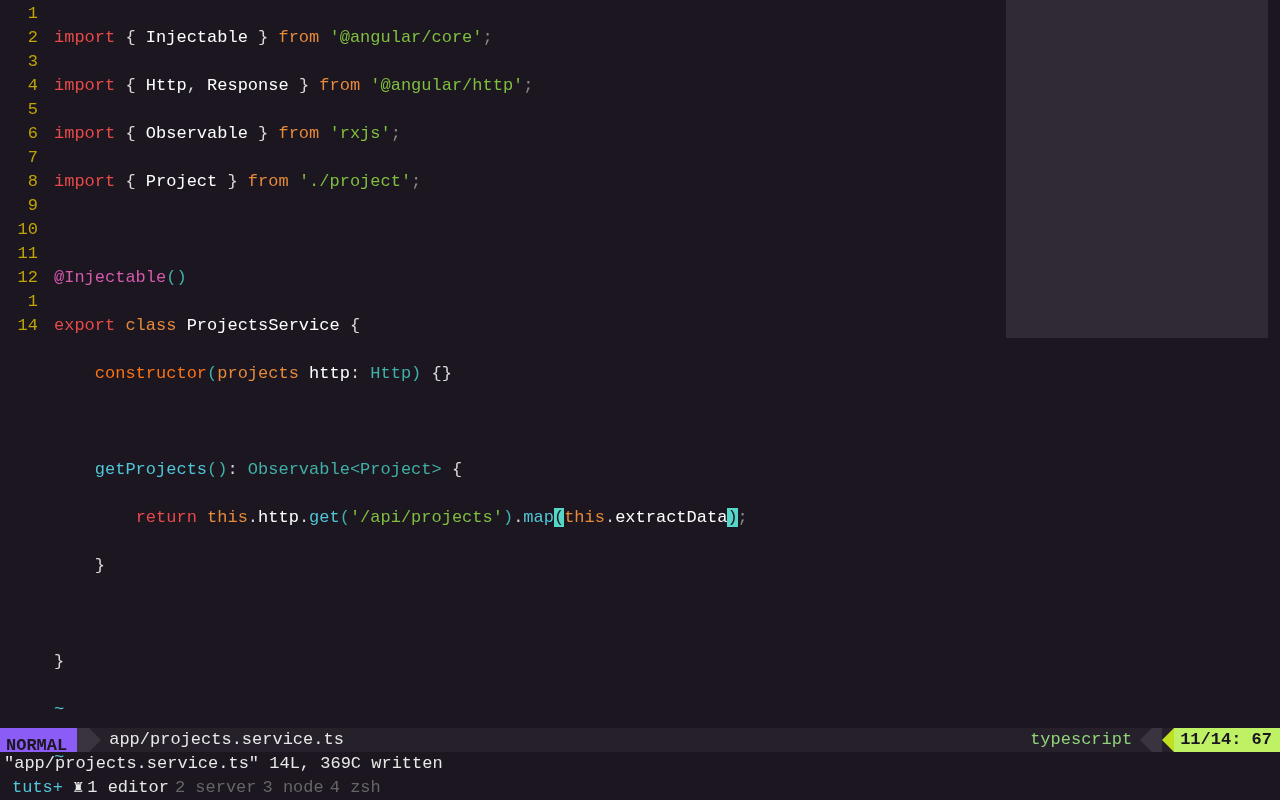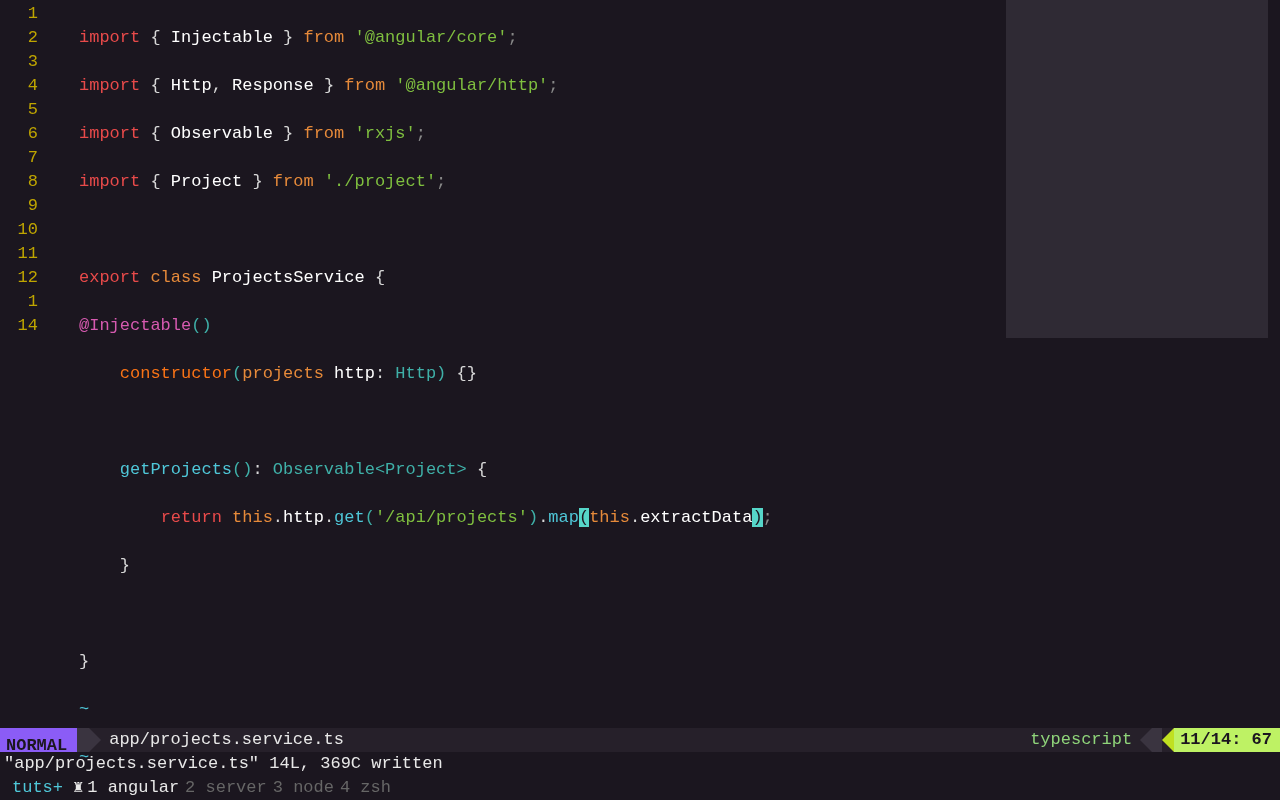--- a/index.html
+++ b/index.html
@@ -33,21 +33,21 @@
   }
   .gutter .ln { height: 24px; }
   .code {
     position: absolute;
     top: 0;
     left: 54px;
     right: 0;
     padding-top: 2px;
     white-space: pre;
   }
-  .line { height: 24px; margin-left: 25px; }
+  .line { height: 24px; }
   .tilde { color: #4fc7d8; }
   .minimap {
     position: absolute;
     top: 0;
     right: 12px;
     width: 262px;
     height: 338px;
     background: #2f2a34;
   }
 
@@ -203,22 +203,22 @@
     <div class="ln">12</div>
     <div class="ln">1</div>
     <div class="ln">14</div>
   </div>
   <div class="code">
 <div class="line"><span class="kw-red">import</span> <span class="punct">{</span> <span class="name-white">Injectable</span> <span class="punct">}</span> <span class="from">from</span> <span class="str">'@angular/core'</span><span class="semicolon">;</span></div>
 <div class="line"><span class="kw-red">import</span> <span class="punct">{</span> <span class="name-white">Http</span><span class="punct">,</span> <span class="name-white">Response</span> <span class="punct">}</span> <span class="from">from</span> <span class="str">'@angular/http'</span><span class="semicolon">;</span></div>
 <div class="line"><span class="kw-red">import</span> <span class="punct">{</span> <span class="name-white">Observable</span> <span class="punct">}</span> <span class="from">from</span> <span class="str">'rxjs'</span><span class="semicolon">;</span></div>
 <div class="line"><span class="kw-red">import</span> <span class="punct">{</span> <span class="name-white">Project</span> <span class="punct">}</span> <span class="from">from</span> <span class="str">'./project'</span><span class="semicolon">;</span></div>
 <div class="line"></div>
+<div class="line"><span class="decor">@</span><span class="decor">Injectable</span><span class="paren-teal">(</span><span class="paren-teal">)</span></div>
 <div class="line"><span class="kw-export">export</span> <span class="kw-orange">class</span> <span class="name-white">ProjectsService</span> <span class="punct">{</span></div>
-<div class="line"><span class="decor">@</span><span class="decor">Injectable</span><span class="paren-teal">(</span><span class="paren-teal">)</span></div>
 <div class="line">    <span class="ident-pink">constructor</span><span class="paren-teal">(</span><span class="kw-orange">projects</span> <span class="name-white">http</span><span class="punct">:</span> <span class="type-teal">Http</span><span class="paren-teal">)</span> <span class="punct">{}</span></div>
 <div class="line"></div>
 <div class="line">    <span class="fn-cyan">getProjects</span><span class="paren-teal">(</span><span class="paren-teal">)</span><span class="punct">:</span> <span class="type-teal">Observable</span><span class="angle">&lt;</span><span class="type-teal">Project</span><span class="angle">&gt;</span> <span class="punct">{</span></div>
 <div class="line">        <span class="kw-red">return</span> <span class="kw-orange">this</span><span class="dot">.</span><span class="name-white">http</span><span class="dot">.</span><span class="fn-cyan">get</span><span class="paren-teal">(</span><span class="str">'/api/projects'</span><span class="paren-teal">)</span><span class="dot">.</span><span class="fn-cyan">map</span><span class="hl-paren">(</span><span class="kw-orange">this</span><span class="dot">.</span><span class="name-white">extractData</span><span class="hl-paren">)</span><span class="semicolon">;</span></div>
 <div class="line">    <span class="punct">}</span></div>
 <div class="line"></div>
 <div class="line"><span class="punct">}</span></div>
 <div class="line tilde">~</div>
 <div class="line tilde">~</div>
 <div class="line tilde">~</div>
@@ -247,17 +247,17 @@
   <div class="seg-dark"></div>
   <div class="tri-in-lime"></div>
   <div class="pos">11/14: 67</div>
 </div>
 
 <div class="message">"app/projects.service.ts" 14L, 369C written</div>
 
 <div class="tmux">
   <span class="session">tuts+</span>
   <span class="icon">♜</span>
-  <span class="win"><span class="num-active">1</span> <span class="name-active">angular</span></span>
+  <span class="win"><span class="num-active">1</span> <span class="name-active">editor</span></span>
   <span class="win"><span>2</span> <span>server</span></span>
   <span class="win"><span>3</span> <span>node</span></span>
   <span class="win"><span>4</span> <span>zsh</span></span>
 </div>
 
 </body></html>

